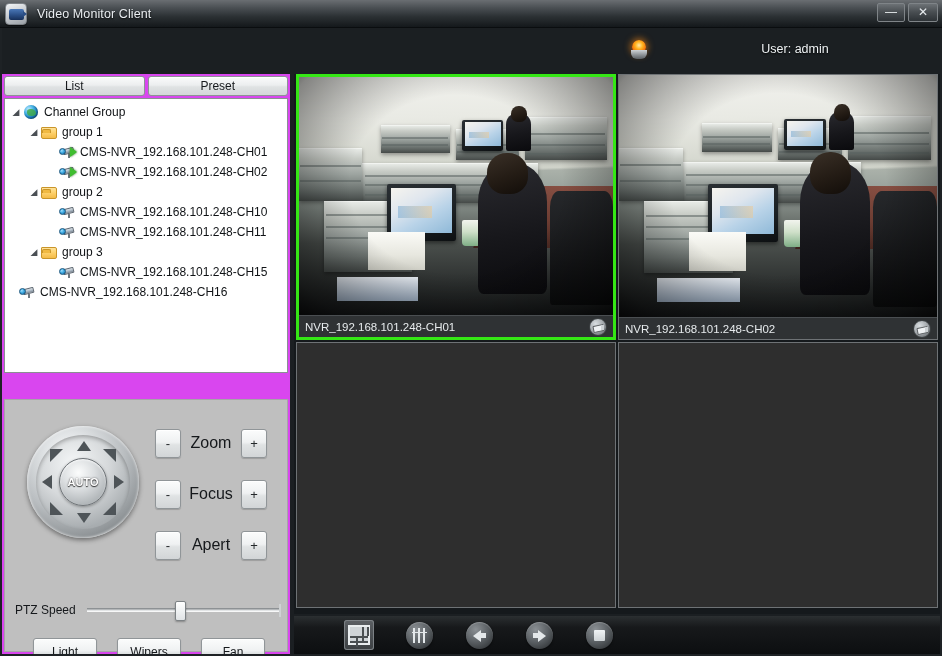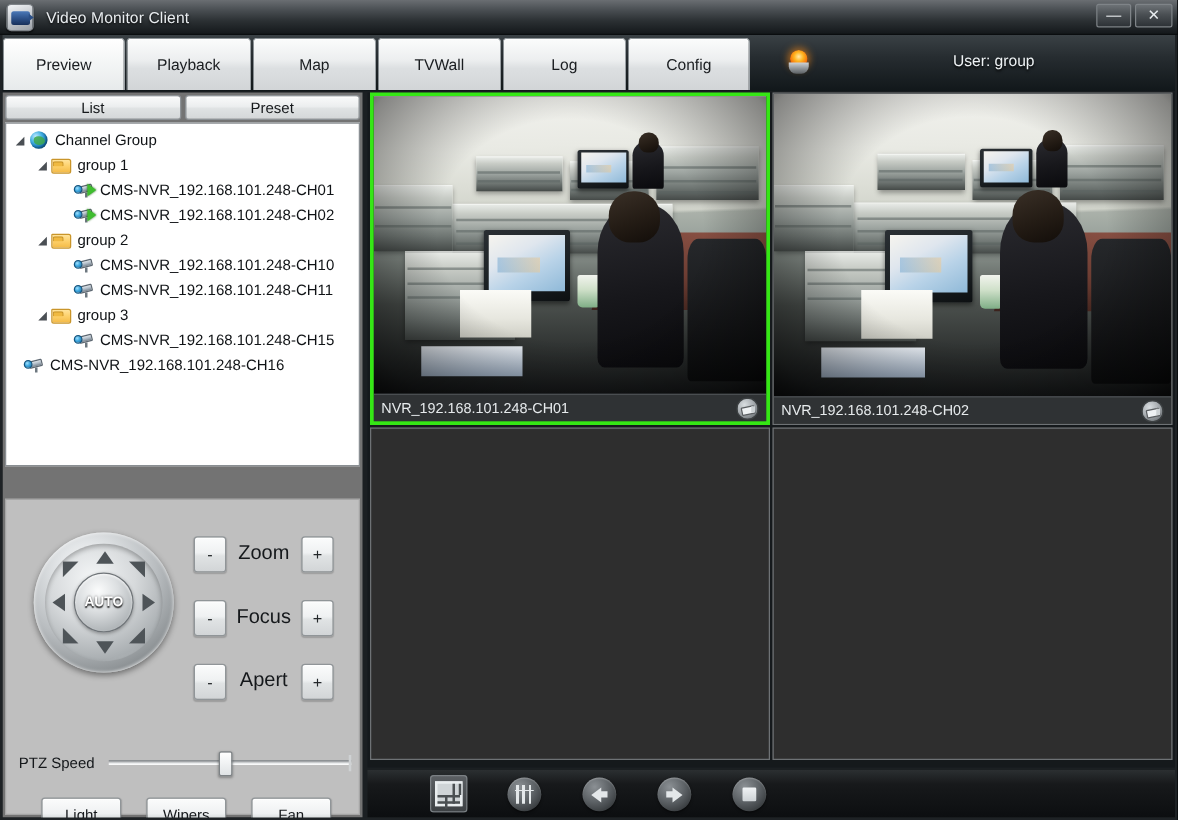--- a/index.html
+++ b/index.html
@@ -91,21 +91,21 @@
   }
   #user-label {
     position: absolute; left: 700px; top: 42px; width: 190px;
     text-align: center; color: #eef2f4; font-size: 12.5px;
     text-shadow: 0 1px 2px rgba(0,0,0,.9);
   }
 
   
   #leftpanel {
     position: absolute; left: 2px; top: 74px; width: 288px; height: 580px;
-    background: #737373;
+    background: #d946ef;
   }
   #listgroup-tabs { position: absolute; left: 2px; top: 2px; width: 284px; height: 20px; display: flex; gap: 3px; }
   .lg-tab {
     flex: 1; height: 20px;
     background: linear-gradient(180deg, #fafbfb 0%, #eceeef 45%, #dfe2e3 55%, #d4d7d9 100%);
     border: 1px solid #8d9296; border-radius: 3px;
     display: flex; align-items: center; justify-content: center;
     font-size: 12px; color: #16191c; cursor: pointer;
     box-shadow: inset 0 1px 0 #fff;
   }
@@ -430,33 +430,25 @@
     <div id="win-controls">
       <div class="win-btn">
           <span>—</span>
         </div>
       <div class="win-btn close">
           <span>✕</span>
         </div>
     </div>
   </div>
 
-  <div id="tabbar">
-    <div class="tab active" style="left:2px;width:98px;">Preview</div>
-    <div class="tab" style="left:101px;width:100px;">Playback</div>
-    <div class="tab" style="left:202px;width:99px;">Map</div>
-    <div class="tab" style="left:302px;width:99px;">TVWall</div>
-    <div class="tab" style="left:402px;width:99px;">Log</div>
-    <div class="tab" style="left:502px;width:98px;">Config</div>
-  </div>
   <div id="indicator-lamp">
     <div class="glow"></div>
       <div class="base"></div>
   </div>
-  <div id="user-label">User: group</div>
+  <div id="user-label">User: admin</div>
 
   <div id="leftpanel">
 
     <div id="listgroup-tabs">
       <div class="lg-tab">List</div>
       <div class="lg-tab">Preset</div>
     </div>
 
     <div id="tree">
         <div class="tnode" style="padding-left: 4px;">

